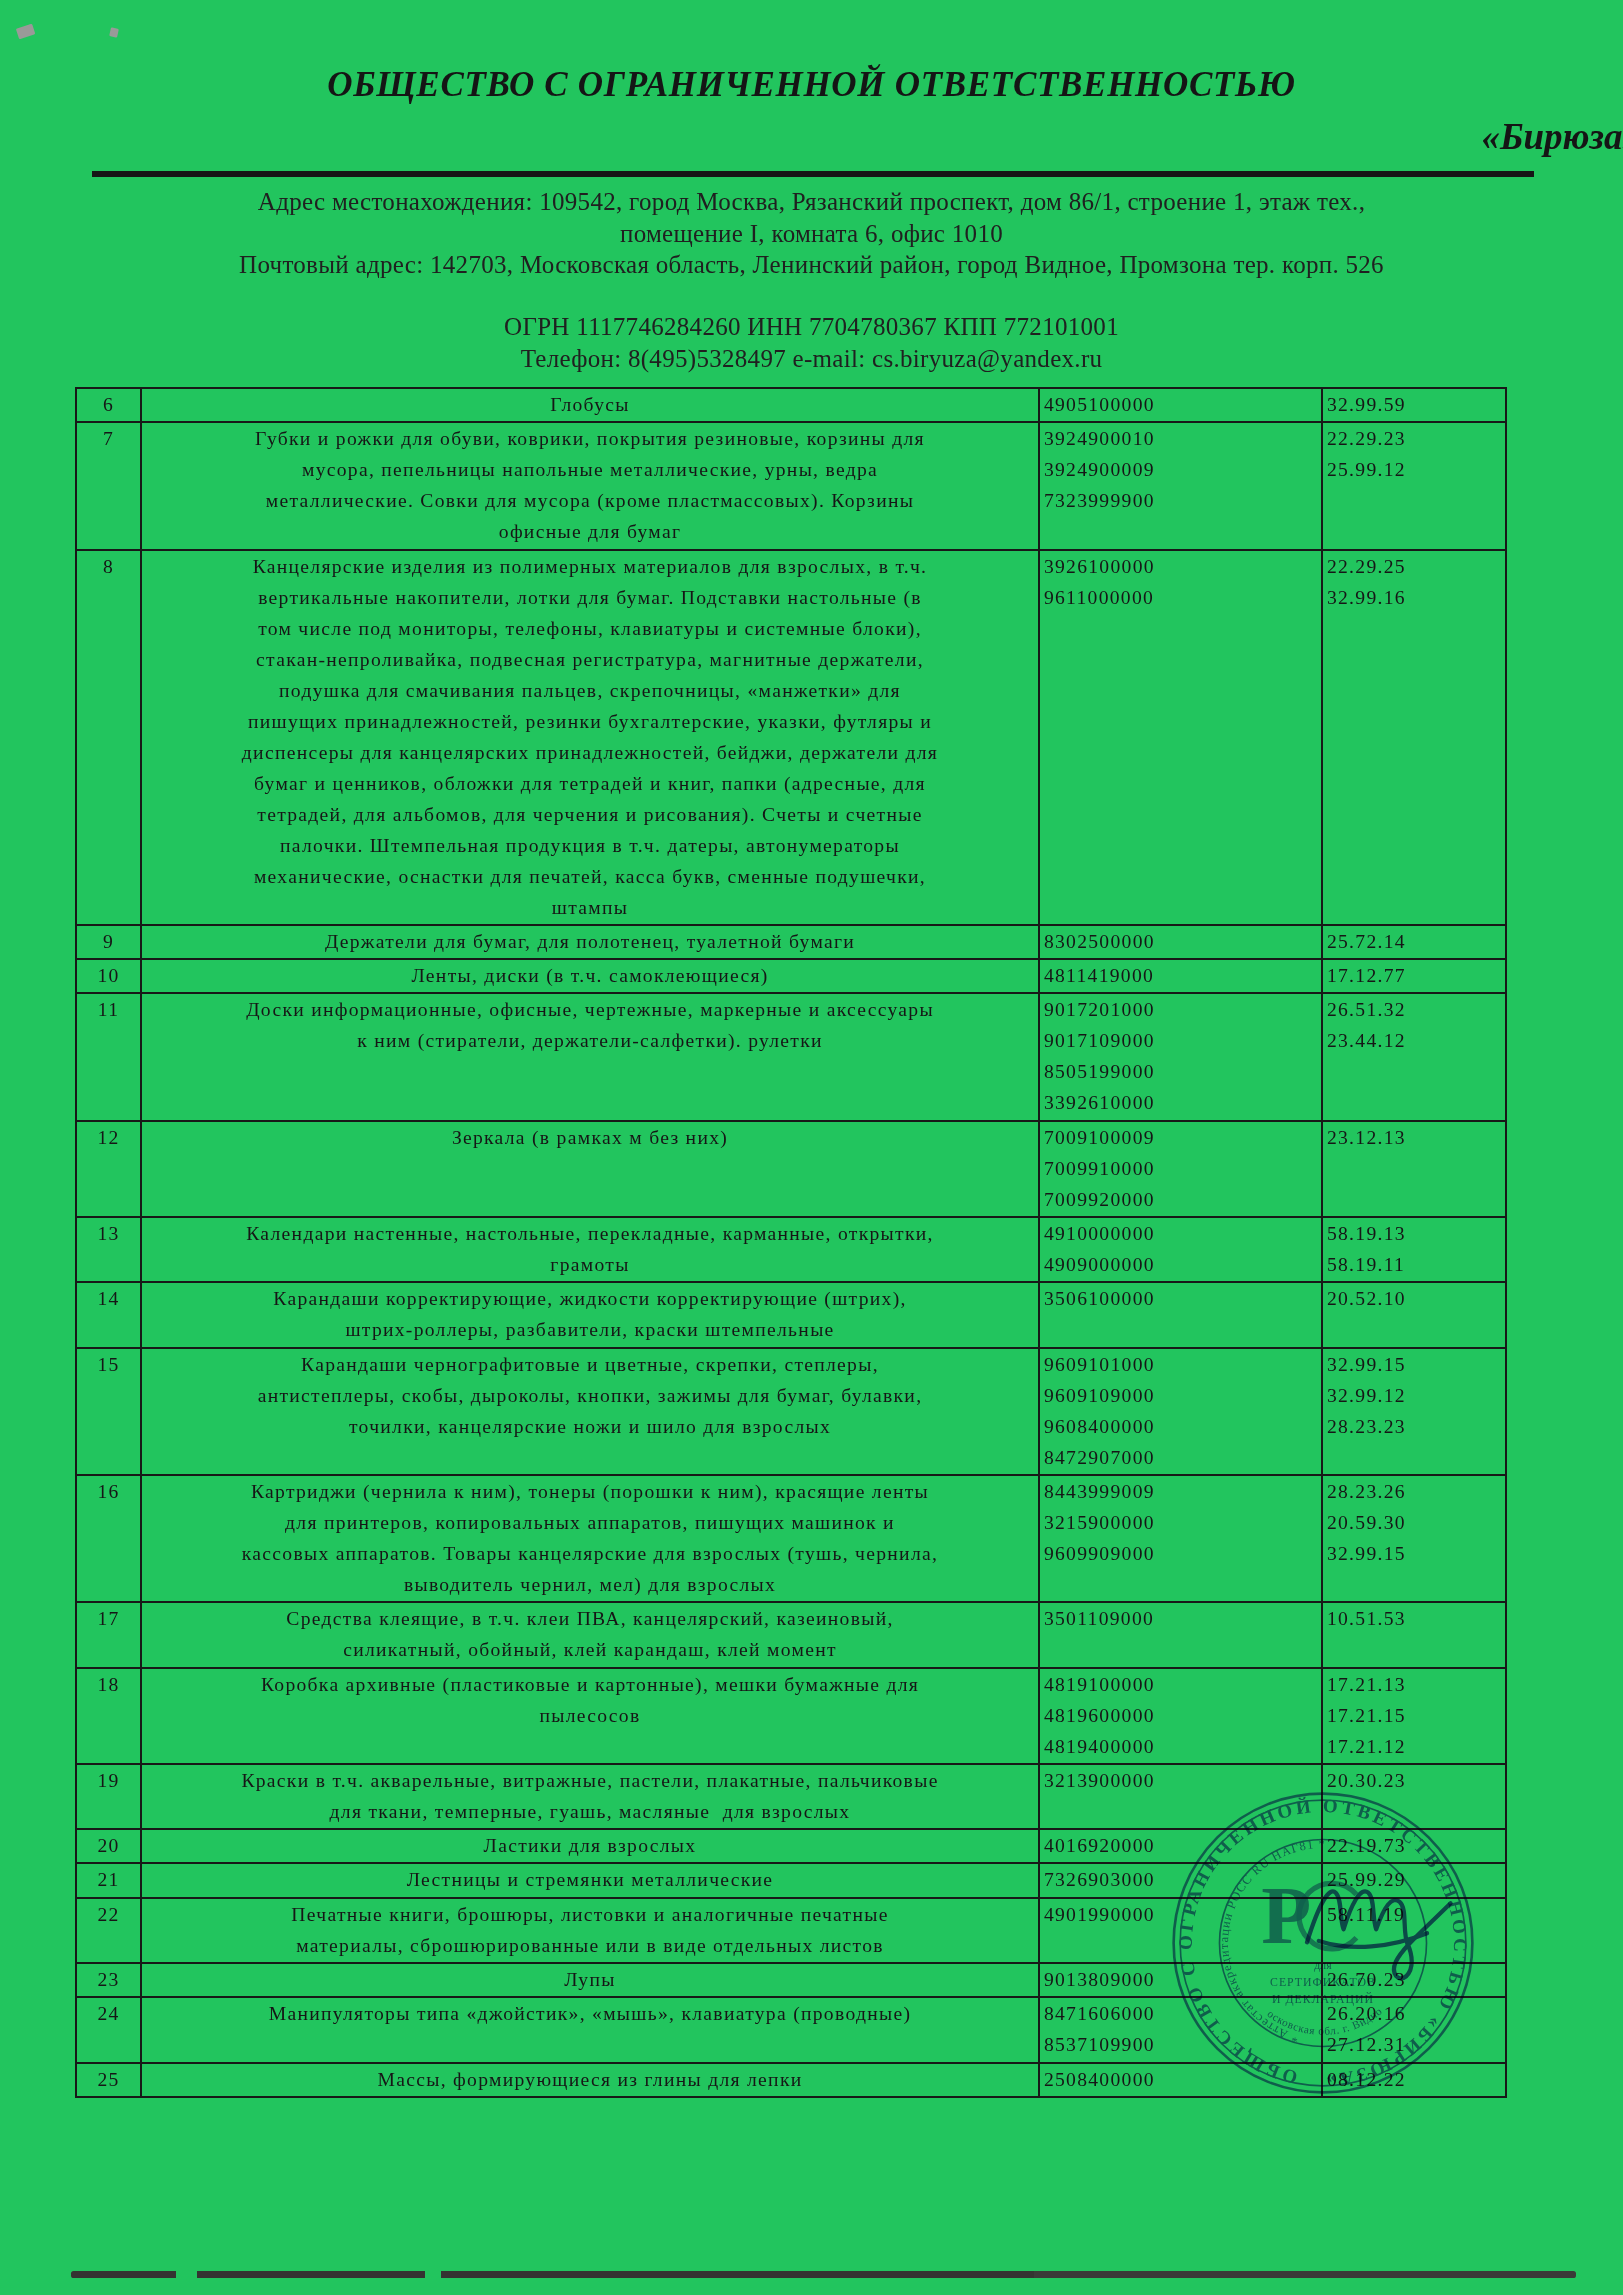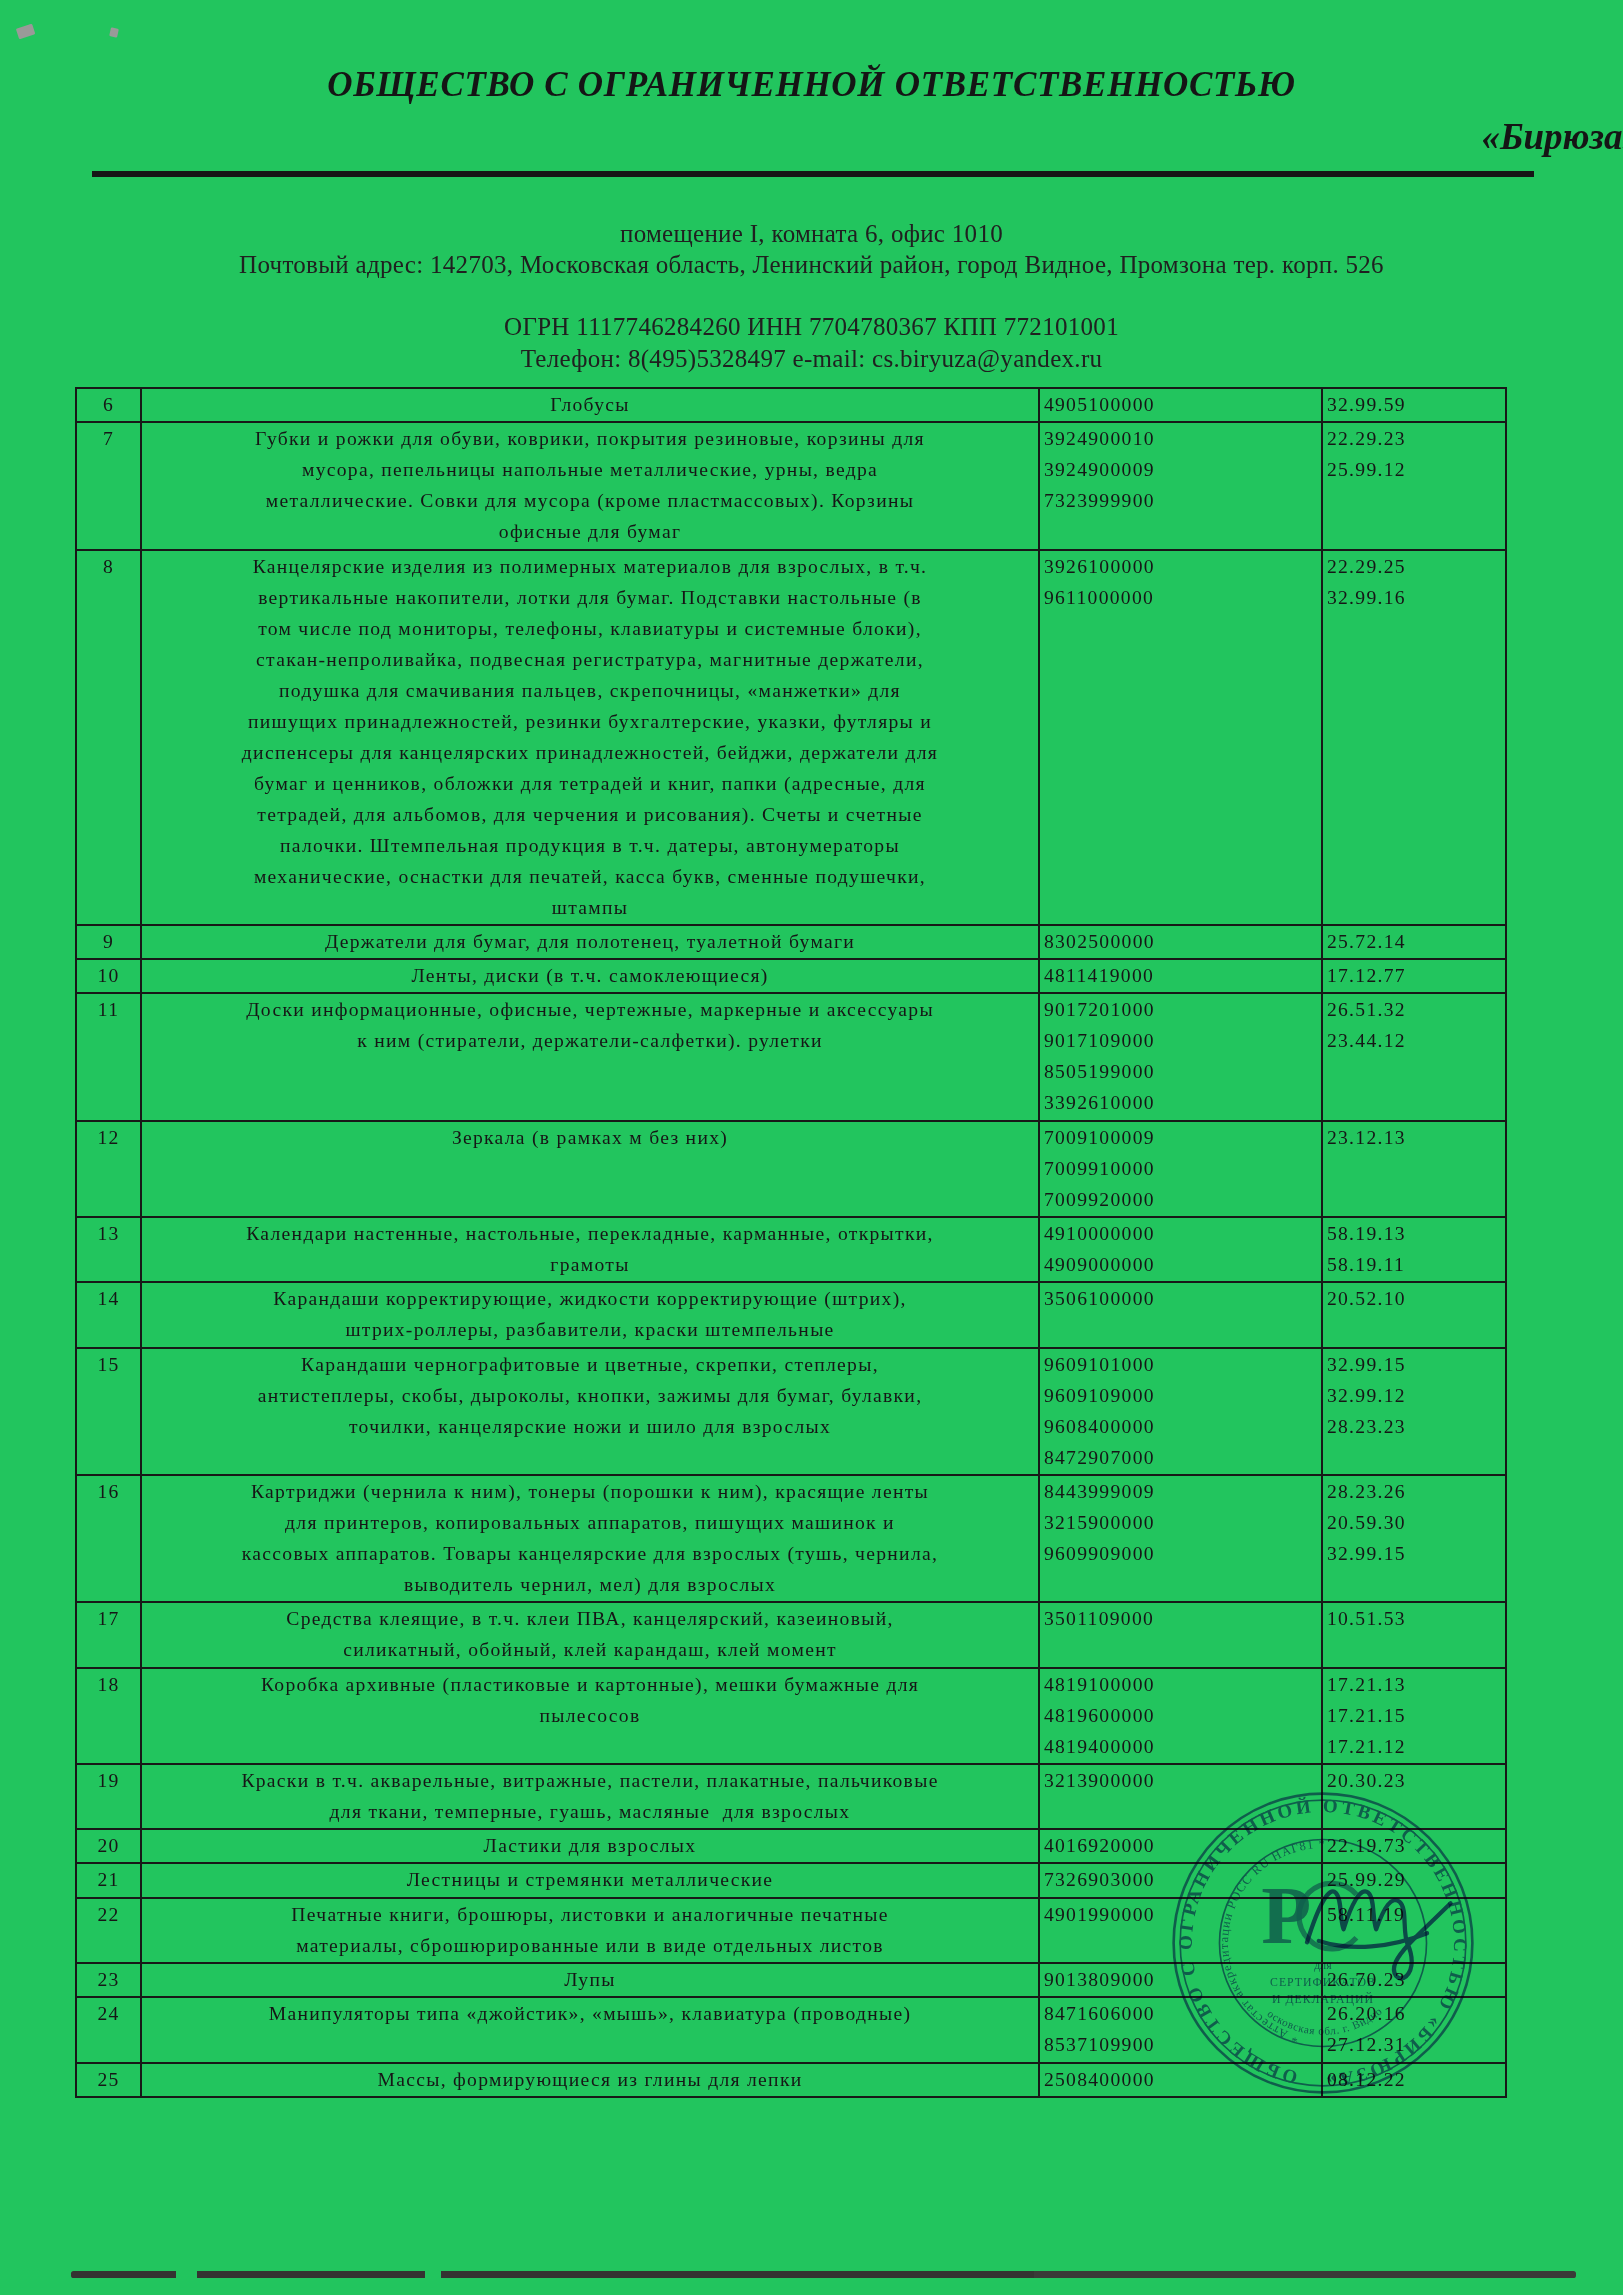--- a/index.html
+++ b/index.html
@@ -37,20 +37,21 @@
 
 <div class="page">
 
   <div class="speck s1"></div>
   <div class="speck s2"></div>
 
   <div class="title1">ОБЩЕСТВО С ОГРАНИЧЕННОЙ ОТВЕТСТВЕННОСТЬЮ</div>
   <div class="title2">«Бирюза»</div>
   <div class="rule"></div>
 
+  <div class="hline a1">Адрес местонахождения: 109542, город Москва, Рязанский проспект, дом 86/1, строение 1, этаж тех.,</div>
   <div class="hline a2">помещение I, комната 6, офис 1010</div>
   <div class="hline a3">Почтовый адрес: 142703, Московская область, Ленинский район, город Видное, Промзона тер. корп. 526</div>
   <div class="hline ogrn">ОГРН 1117746284260 ИНН 7704780367 КПП 772101001</div>
   <div class="hline phone">Телефон: 8(495)5328497 e-mail: cs.biryuza@yandex.ru</div>
 
   <table class="doc">
     <colgroup>
       <col style="width:65px">
         <col style="width:898px">
         <col style="width:283px">

